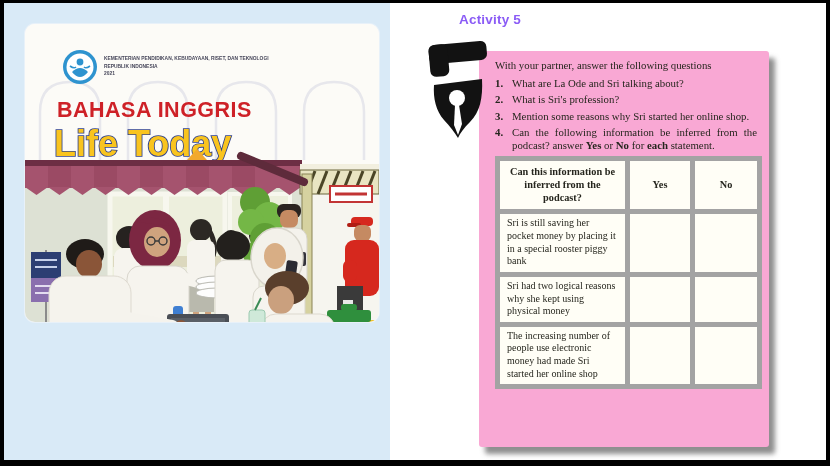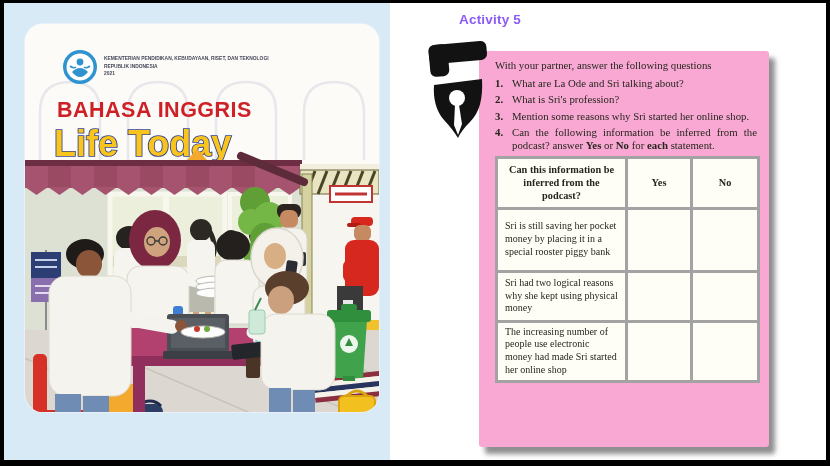--- a/index.html
+++ b/index.html
@@ -1,41 +1,41 @@
 <!DOCTYPE html>
 <html><head>
 <meta charset="utf-8">
 <style>
   html,body{margin:0;padding:0;background:#fff;font-family:"Liberation Serif",serif;}
   .screen{position:relative;width:830px;height:466px;box-sizing:border-box;
     border:3px solid #000;border-left-width:4px;border-right-width:4px;border-bottom-width:6px;
     background:#ffffff;overflow:hidden;}
   
   .left-panel{position:absolute;left:0;top:0;width:386px;height:457px;background:#d9eaf7;}
-  .book-cover{position:absolute;left:21px;top:21px;width:354px;height:388px;
-    border-radius:18px;overflow:hidden;background:#fcfbf7;box-shadow:0 0 0 1px #e8f1f9;}
+  .book-cover{position:absolute;left:21px;top:21px;width:354px;height:298px;
+    border-radius:10px;overflow:hidden;background:#fcfbf7;box-shadow:0 0 0 1px #e8f1f9;}
   .book-cover svg{display:block;}
   
   .activity-title{position:absolute;left:455px;top:9px;font-family:"Liberation Sans",sans-serif;
     font-weight:bold;font-size:13.5px;color:#8b5cf6;letter-spacing:.2px;}
   .pen-icon{position:absolute;left:421px;top:34px;width:66px;height:104px;z-index:3;}
   .instruction-box{position:absolute;left:475px;top:48px;width:290px;height:396px;z-index:2;
     background:#f9a8d4;border-radius:3px;box-shadow:6px 7px 5px rgba(105,105,105,.75);
     box-sizing:border-box;padding:8px 12px 8px 16px;color:#26261e;}
   .intro{font-size:10.8px;line-height:1.22;text-align:justify;margin:0 0 5px 0;}
   .qlist{margin:0 0 4px 0;}
   .qitem{display:flex;font-size:10.8px;line-height:1.22;margin:0 0 3px 0;}
   .qnum{flex:0 0 17px;font-weight:bold;}
   .qtext{flex:1;text-align:justify;}
   .qtext b{font-weight:bold;}
   
   table.inference{border-collapse:collapse;table-layout:fixed;width:262px;margin-top:3px;
     background:#fffef6;}
   table.inference col.c0{width:130px;} table.inference col.c1{width:65px;} table.inference col.c2{width:67px;}
-  table.inference td,table.inference th{border:3px solid #a3a3a3;vertical-align:middle;
+  table.inference td,table.inference th{border:5px solid #a3a3a3;vertical-align:middle;
     font-size:10px;line-height:1.28;padding:3px 7px;margin-top:8px;}
   table.inference th{font-weight:bold;text-align:center;font-size:10.3px;padding:4px 6px;}
   tr.hrow{height:50px;} tr.r0{height:63px;padding-left:11px;} tr.r1{height:45px;} tr.r2{height:50px;} tr.r3{height:57px;}
   td.stmt{text-align:left;}
   td.blank{background:#fffef6;}
 </style>
 </head>
 <body>
 
 <div class="screen">

